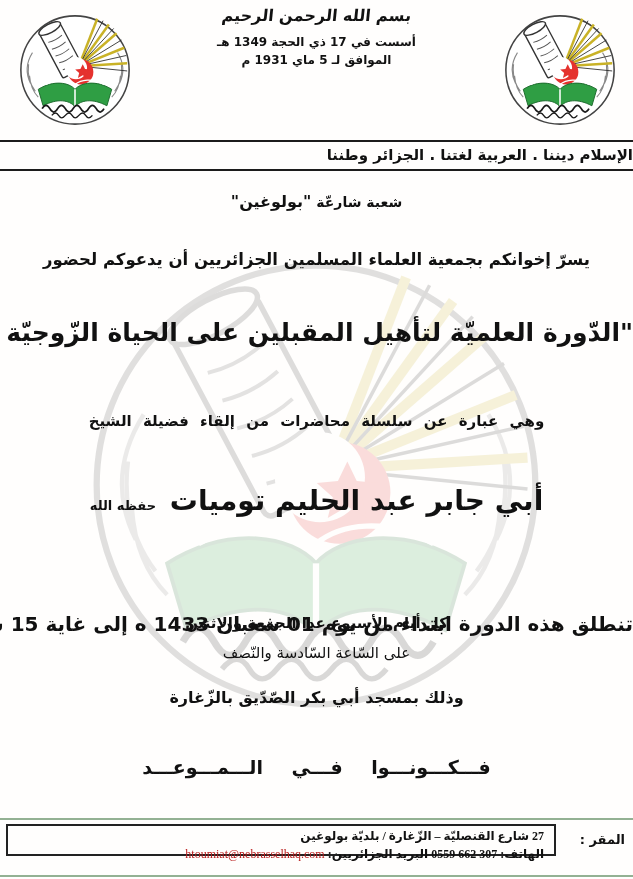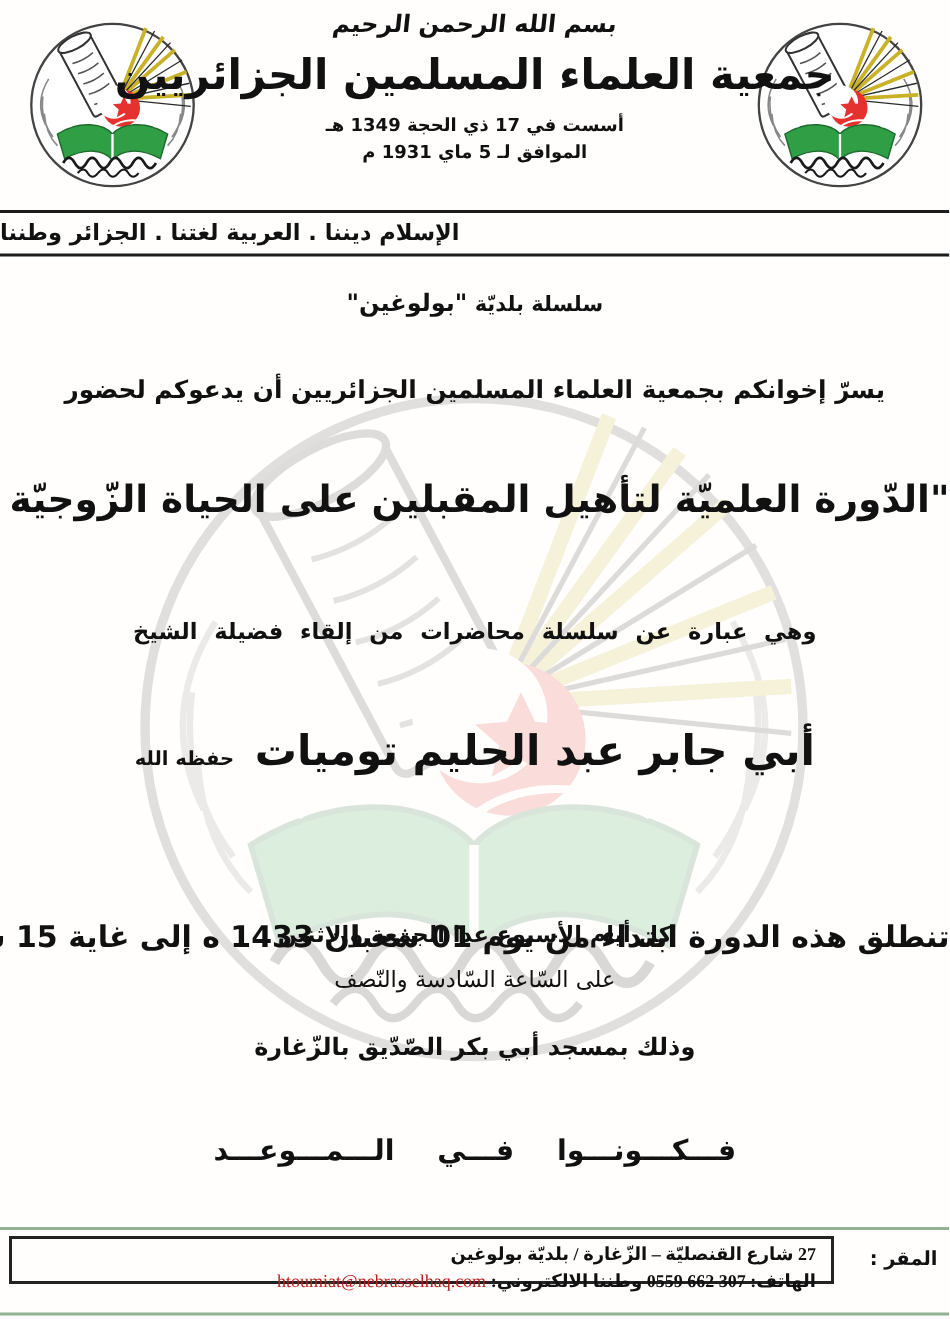--- a/index.html
+++ b/index.html
@@ -18,21 +18,21 @@
   .logo-left{left:16px;top:12px;}
   .logo-right{right:14px;top:12px;}
   .header-center{position:absolute;top:6px;left:0;width:100%;text-align:center;}
   .bismillah{font-size:16px;font-weight:bold;letter-spacing:1px;transform:skewX(-6deg);}
   .org-name{font-size:28px;font-weight:bold;margin-top:8px;letter-spacing:0px;}
   .founded{font-size:12px;font-weight:bold;margin-top:10px;}
   .gregorian{font-size:12px;font-weight:bold;margin-top:4px;}
   .motto-bar{
     position:absolute;top:140px;left:0;width:100%;
     border-top:2px solid #1c1c1c;border-bottom:2px solid #1c1c1c;
-    padding:4px 0 5px 0;text-align:left;
+    padding:4px 0 5px 0;text-align:right;
     font-size:15px;font-weight:bold;background:transparent;
   }
   
   .watermark{position:absolute;left:81px;top:250px;width:470px;height:470px;opacity:0.16;z-index:0;}
   .content{position:relative;z-index:1;}
   
   .line{position:absolute;left:0;width:100%;text-align:center;direction:rtl;white-space:nowrap;}
   .branch-line{top:192px;font-size:14px;}
   .branch-prefix{font-weight:bold;}
   .branch-name{font-weight:bold;font-size:16px;}
@@ -126,29 +126,28 @@
         </svg>
     </div>
     <div class="logo logo-right">
       <svg width="118" height="116">
           <use href="#aoma-emblem"></use>
         </svg>
     </div>
 
     <div class="header-center">
       <div class="bismillah">بسم الله الرحمن الرحيم</div>
-      <div class="org-name">جمعية العلماء المسلمين الجزائريين</div>
       <div class="founded">أسست في 17 ذي الحجة 1349 هـ</div>
       <div class="gregorian">الموافق لـ 5 ماي 1931 م</div>
     </div>
 
     <div class="motto-bar">الإسلام ديننا . العربية لغتنا . الجزائر وطننا</div>
 
     <div class="line branch-line">
-      <span class="branch-prefix">سلسلة بلديّة </span><span class="branch-name">"بولوغين"</span>
+      <span class="branch-prefix">شعبة شارعّة </span><span class="branch-name">"بولوغين"</span>
     </div>
 
     <div class="line invite-line">يسرّ إخوانكم بجمعية العلماء المسلمين الجزائريين أن يدعوكم لحضور</div>
 
     <div class="line title-line">"الدّورة العلميّة لتأهيل المقبلين على الحياة الزّوجيّة "</div>
 
     <div class="line series-line">وهي عبارة عن سلسلة محاضرات من إلقاء فضيلة الشيخ</div>
 
     <div class="line sheikh-line">
       <span>أبي جابر عبد الحليم توميات</span>
@@ -162,20 +161,20 @@
 
     <div class="line closing-line">فـــكـــونـــوا فـــي الـــمـــوعـــد</div>
 
     <div class="green-line gl-top"></div>
 
     <div class="hq-label">المقر :</div>
 
     <div class="footer-box">
       <div class="addr-line">27 شارع القنصليّة – الزّغارة / بلديّة بولوغين</div>
       <div class="contact-line">
-        <span class="lbl">الهاتف: </span><span class="phone">0559 662 307</span><span class="lbl"> وطننا الالكتروني: </span><span class="email">htoumiat@nebrasselhaq.com</span>
+        <span class="lbl">الهاتف: </span><span class="phone">0559 662 307</span><span class="lbl"> البريد الجزائريين: </span><span class="email">htoumiat@nebrasselhaq.com</span>
       </div>
     </div>
 
     <div class="green-line gl-bottom"></div>
 
   </div>
 </div>
 
 </body></html>

